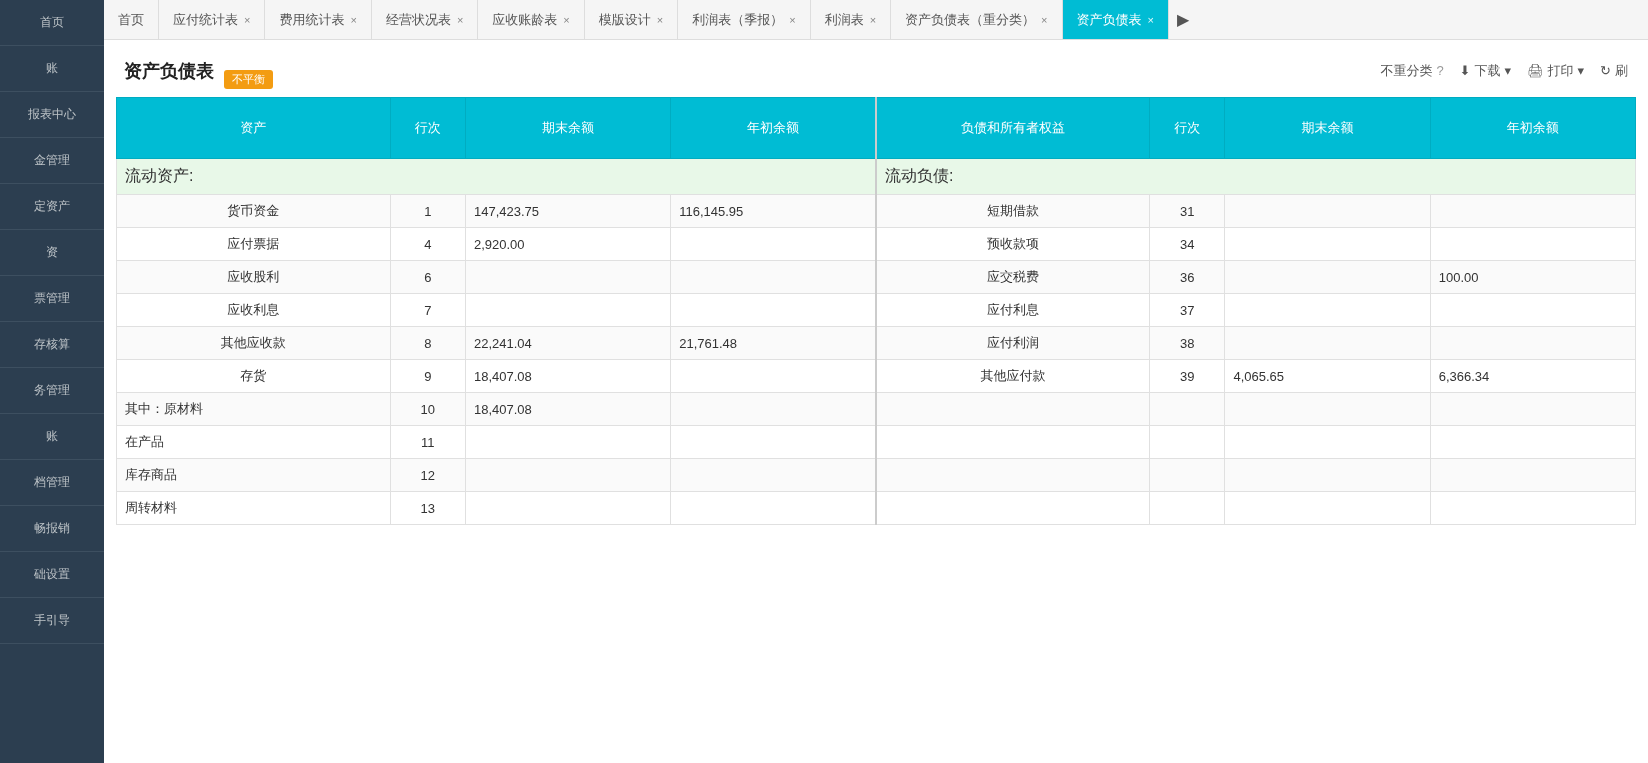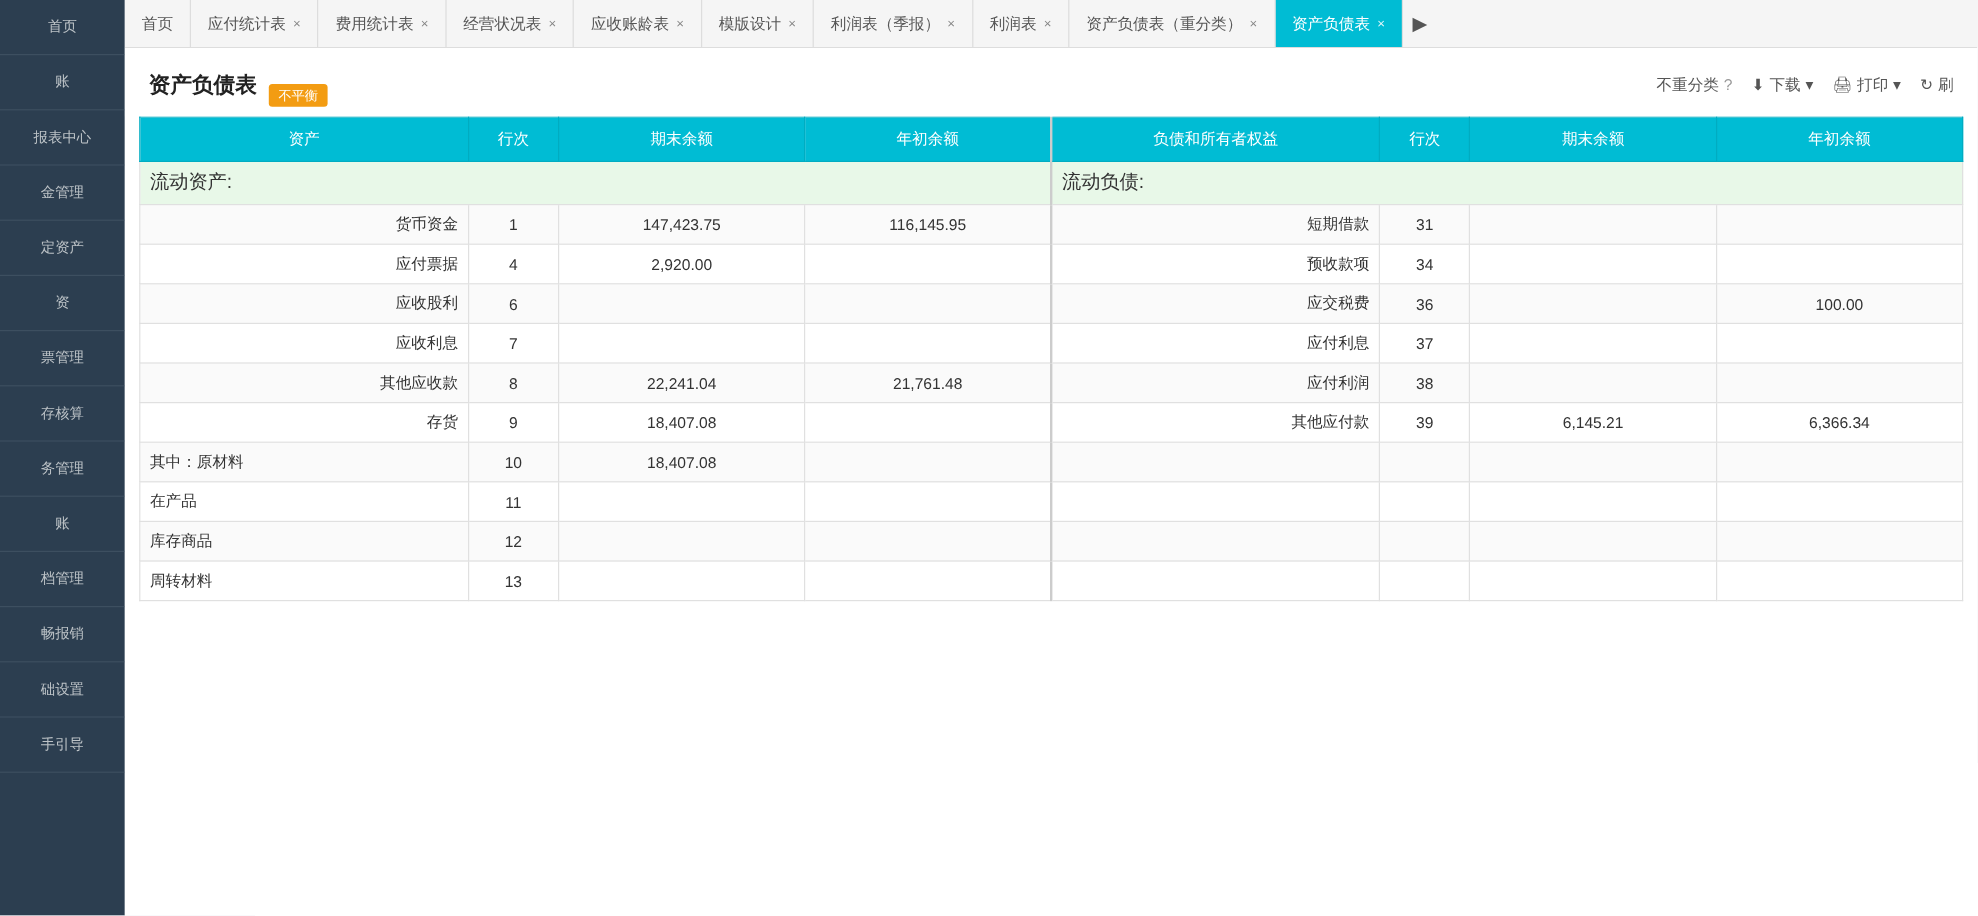--- a/index.html
+++ b/index.html
@@ -135,44 +135,44 @@
 
     
     .bs-table {
       width: 100%;
       border-collapse: collapse;
       font-size: 13px;
     }
     .bs-table th {
       background: #00bcd4;
       color: #fff;
-      padding: 9px 8px;
+      padding: 21px 8px;
       border: 1px solid #00acc1;
       font-weight: normal;
     }
     .bs-table td {
       border: 1px solid #e0e0e0;
       padding: 7px 8px;
       color: #333;
     }
     .bs-table tr:nth-child(even) td { background: #fafafa; }
 
     
     .section-row td {
       background: #e8f8e8 !important;
       color: #333;
       font-size: 16px;
     }
 
     
-    .num-cell { text-align: center; }
+    .num-cell { text-align: left; }
     .row-num-cell { text-align: center; color: #555; }
 
     
-    .label-cell { text-align: right; padding-left: 16px; }
+    .label-cell { text-align: center; padding-left: 16px; }
     .label-cell-indent { text-align: left; padding-left: 30px; }
 
     
     .col-divider { border-left: 2px solid #ccc !important; }
   </style>
 </head>
 <body>
 
 <div class="sidebar">
 <div class="sidebar-item">首页</div>
@@ -332,21 +332,21 @@
     <td class="num-cell"></td>
     <td class="num-cell"></td>
   </tr>
           <tr>
     <td class="label-cell">存货</td>
     <td class="row-num-cell">9</td>
     <td class="num-cell">18,407.08</td>
     <td class="num-cell"></td>
     <td class="label-cell col-divider">其他应付款</td>
     <td class="row-num-cell">39</td>
-    <td class="num-cell">6,145.21</td>
+    <td class="num-cell">4,065.65</td>
     <td class="num-cell">6,366.34</td>
   </tr>
           <tr>
     <td class="label-cell-indent">其中：原材料</td>
     <td class="row-num-cell">10</td>
     <td class="num-cell">18,407.08</td>
     <td class="num-cell"></td>
     <td class="label-cell col-divider"></td>
     <td class="row-num-cell"></td>
     <td class="num-cell"></td>

